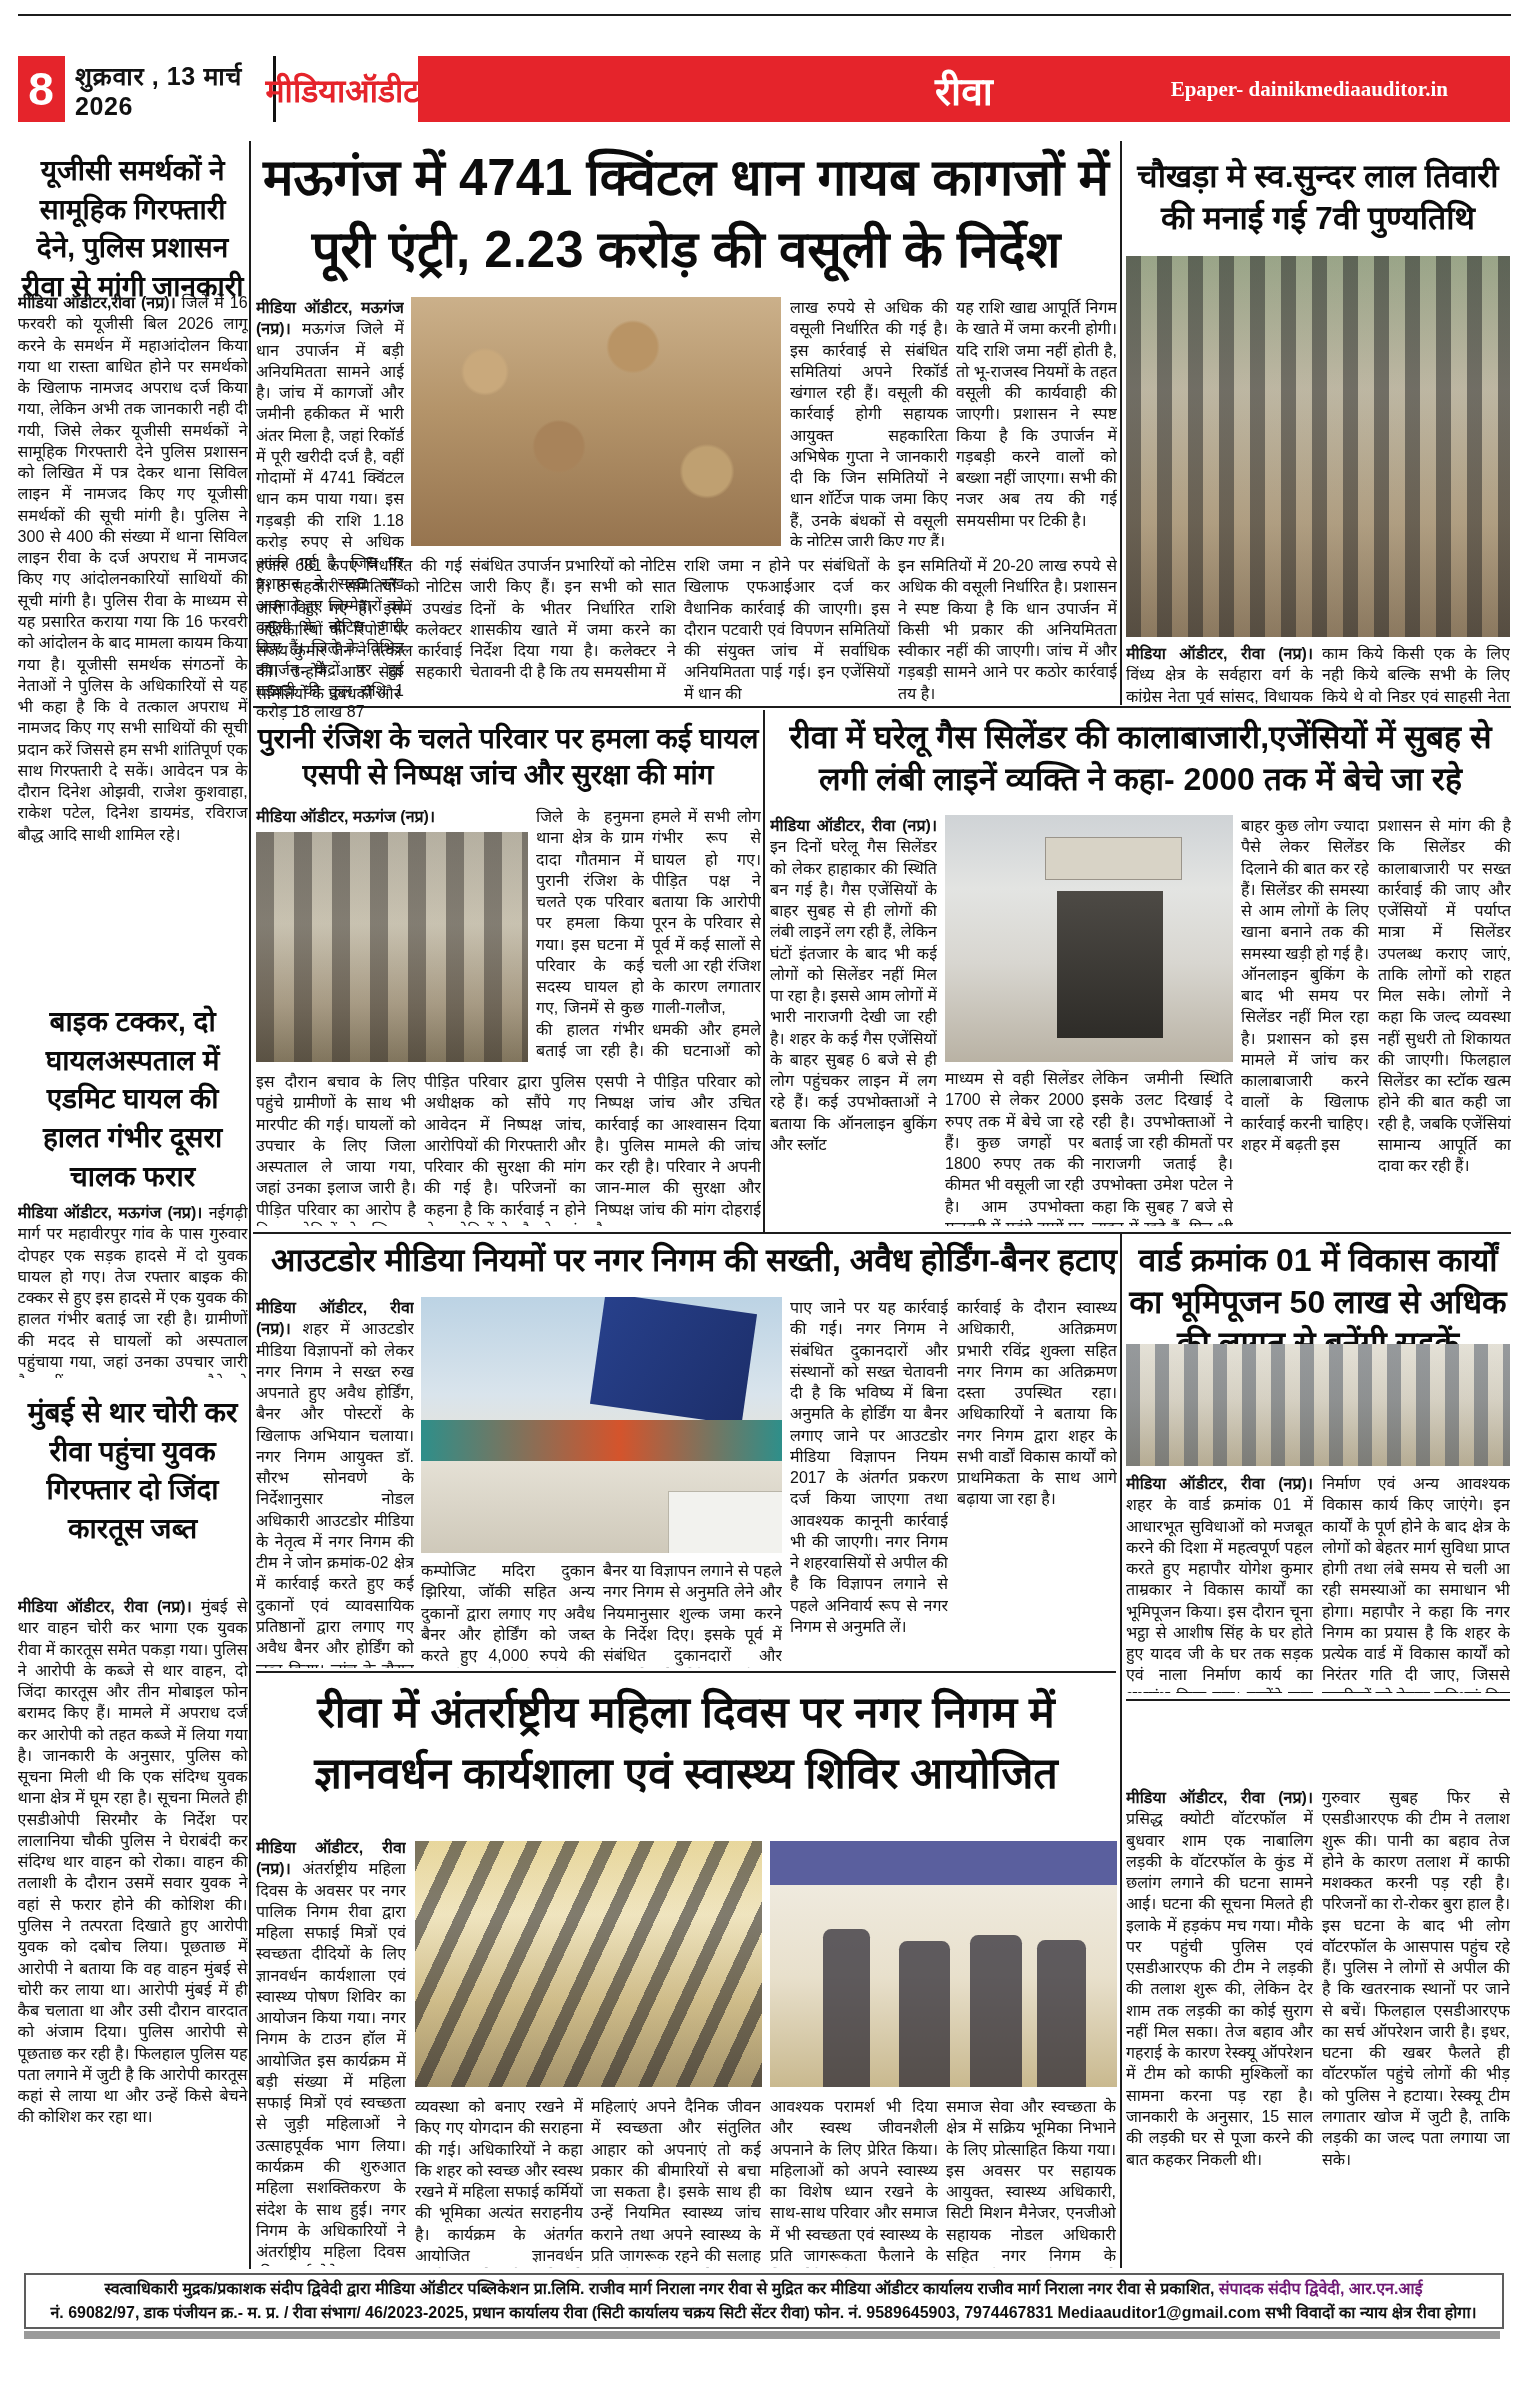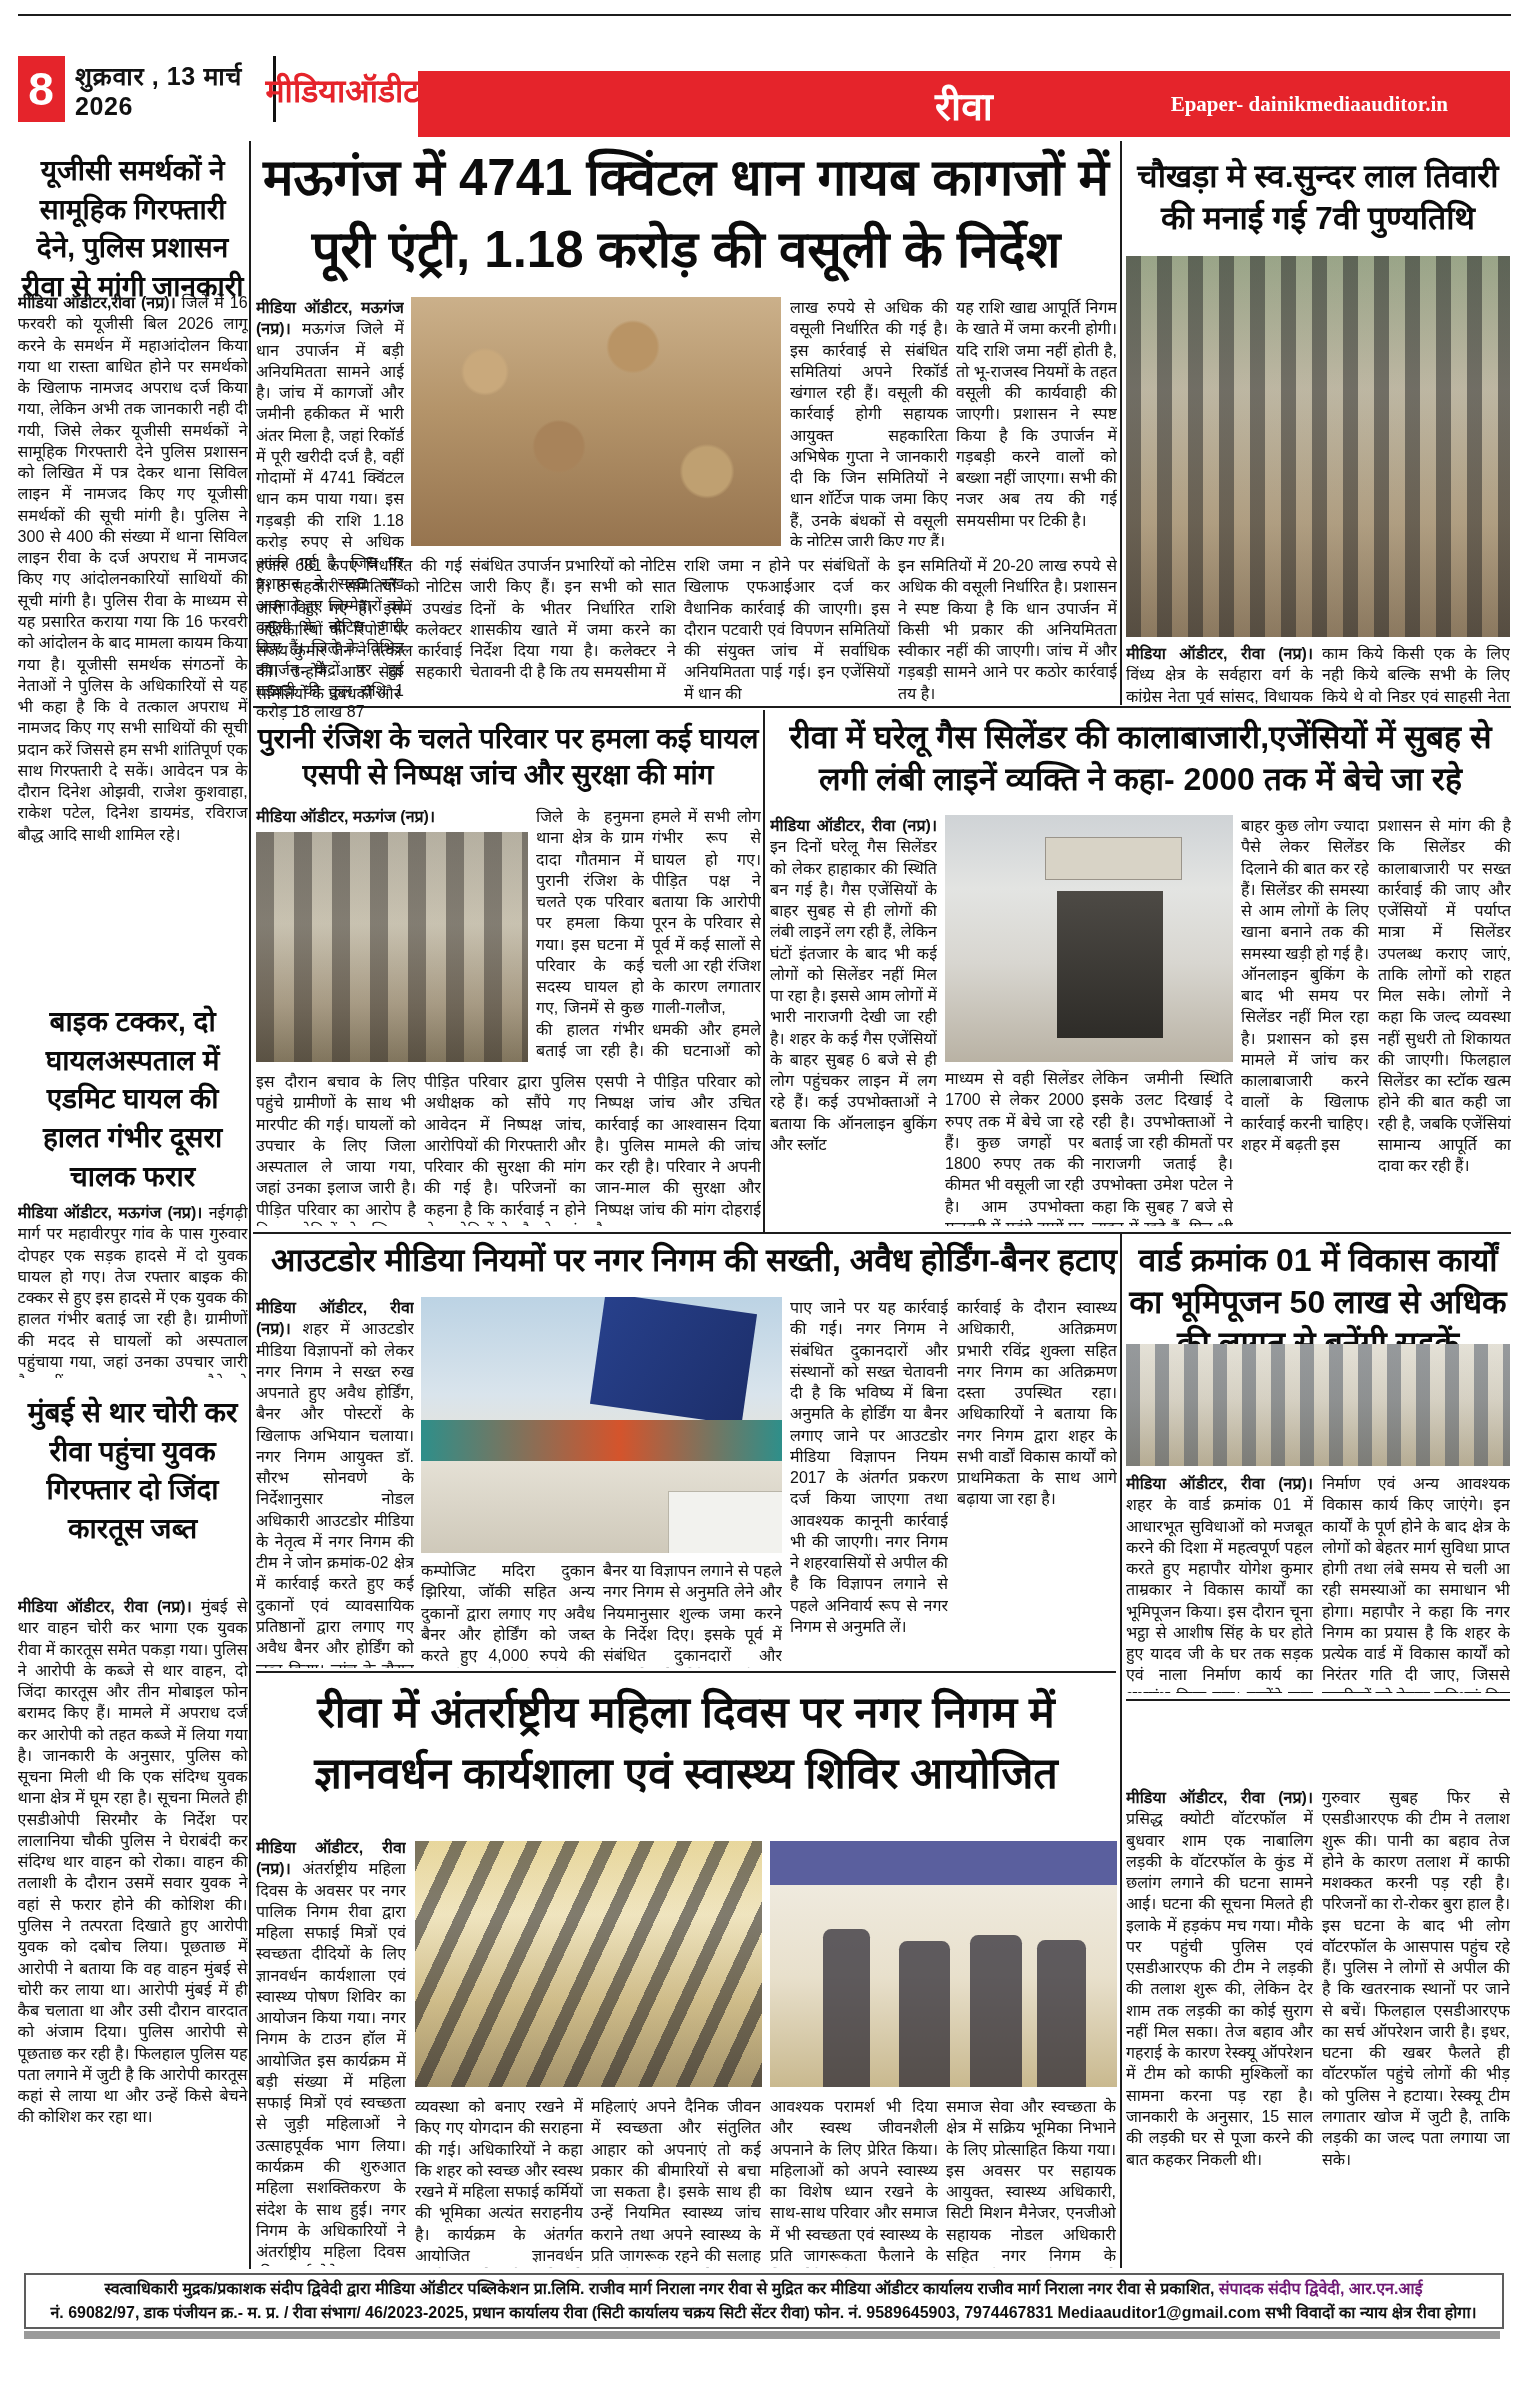--- a/index.html
+++ b/index.html
@@ -68,21 +68,21 @@
 <div class="page">
 
   <div class="abs rule-h" style="left:17.6px;top:14px;width:1493px;height:2.4px;"></div>
 
   <div class="abs red pageno" style="left:17.6px;top:56px;width:47px;height:66px;">
     <span>8</span>
   </div>
   <div class="abs date" style="left:75px;top:56px;width:194px;height:66px;">शुक्रवार , 13 मार्च 2026</div>
   <div class="abs" style="left:273px;top:56px;width:2.9px;height:66px;background:#111;"></div>
   <div class="abs masthead" style="left:279px;top:56px;width:140px;height:66px;">मीडियाऑडीटर</div>
-  <div class="abs red band" style="left:418px;top:71px;width:1092px;height:66px;">
+  <div class="abs red band" style="left:418px;top:56px;width:1092px;height:66px;">
     <span class="band-city">रीवा</span>
     <span class="band-epaper">Epaper- dainikmediaauditor.in</span>
   </div>
 
   <div class="abs rule-v" style="left:249px;top:141px;height:2128px;"></div>
   <div class="abs rule-v" style="left:1120px;top:141px;height:564px;"></div>
   <div class="abs rule-v" style="left:763px;top:710px;height:522px;"></div>
   <div class="abs rule-v" style="left:1120px;top:1234px;height:1034px;"></div>
   <div class="abs rule-h" style="left:253px;top:706px;width:1258px;"></div>
   <div class="abs rule-h" style="left:253px;top:1232px;width:1258px;"></div>
@@ -100,21 +100,21 @@
     <b class="byline">मीडिया ऑडीटर, मऊगंज (नप्र)।</b>
     <span>नईगढ़ी मार्ग पर महावीरपुर गांव के पास गुरुवार दोपहर एक सड़क हादसे में दो युवक घायल हो गए। तेज रफ्तार बाइक की टक्कर से हुए इस हादसे में एक युवक की हालत गंभीर बताई जा रही है। ग्रामीणों की मदद से घायलों को अस्पताल पहुंचाया गया, जहां उनका उपचार जारी है। वहीं दूसरा बाइक चालक मौके से फरार हो गया। जानकारी के अनुसार, चरैया निवासी रामजतन सोंधिया (30) और सुकली निवासी है ।</span>
   </p>
 
   <div class="abs hl hl-side" style="left:17.6px;top:1394px;width:230px;height:194px;">मुंबई से थार चोरी कर रीवा पहुंचा युवक गिरफ्तार दो जिंदा कारतूस जब्त</div>
   <p class="abs col" style="left:17.6px;top:1596px;width:230px;height:670px;">
     <b class="byline">मीडिया ऑडीटर, रीवा (नप्र)।</b>
     <span>मुंबई से थार वाहन चोरी कर भागा एक युवक रीवा में कारतूस समेत पकड़ा गया। पुलिस ने आरोपी के कब्जे से थार वाहन, दो जिंदा कारतूस और तीन मोबाइल फोन बरामद किए हैं। मामले में अपराध दर्ज कर आरोपी को तहत कब्जे में लिया गया है। जानकारी के अनुसार, पुलिस को सूचना मिली थी कि एक संदिग्ध युवक थाना क्षेत्र में घूम रहा है। सूचना मिलते ही एसडीओपी सिरमौर के निर्देश पर लालानिया चौकी पुलिस ने घेराबंदी कर संदिग्ध थार वाहन को रोका। वाहन की तलाशी के दौरान उसमें सवार युवक ने वहां से फरार होने की कोशिश की। पुलिस ने तत्परता दिखाते हुए आरोपी युवक को दबोच लिया। पूछताछ में आरोपी ने बताया कि वह वाहन मुंबई से चोरी कर लाया था। आरोपी मुंबई में ही कैब चलाता था और उसी दौरान वारदात को अंजाम दिया। पुलिस आरोपी से पूछताछ कर रही है। फिलहाल पुलिस यह पता लगाने में जुटी है कि आरोपी कारतूस कहां से लाया था और उन्हें किसे बेचने की कोशिश कर रहा था।</span>
   </p>
 
-  <div class="abs hl hl-lead" style="left:256px;top:142px;width:860px;height:148px;">मऊगंज में 4741 क्विंटल धान गायब कागजों में पूरी एंट्री, 1.18 करोड़ की वसूली के निर्देश</div>
+  <div class="abs hl hl-lead" style="left:256px;top:142px;width:860px;height:148px;">मऊगंज में 4741 क्विंटल धान गायब कागजों में पूरी एंट्री, 2.23 करोड़ की वसूली के निर्देश</div>
   <p class="abs col" style="left:256px;top:297px;width:148px;height:427px;">
     <b class="byline">मीडिया ऑडीटर, मऊगंज (नप्र)।</b>
     <span>मऊगंज जिले में धान उपार्जन में बड़ी अनियमितता सामने आई है। जांच में कागजों और जमीनी हकीकत में भारी अंतर मिला है, जहां रिकॉर्ड में पूरी खरीदी दर्ज है, वहीं गोदामों में 4741 क्विंटल धान कम पाया गया। इस गड़बड़ी की राशि 1.18 करोड़ रुपए से अधिक आंकी गई है, जिस पर प्रशासन ने सख्त रुख अपनाते हुए जिम्मेदारों को वसूली के नोटिस जारी किए हैं। जिले के विभिन्न उपार्जन केंद्रों पर हुई गड़बड़ी की कुल राशि 1 करोड़ 18 लाख 87</span>
   </p>
   <div class="abs photo ph-paddy" style="left:411px;top:297px;width:370px;height:249px;"></div>
   <p class="abs col" style="left:956px;top:297px;width:161px;height:249px;">यह राशि खाद्य आपूर्ति निगम के खाते में जमा करनी होगी। यदि राशि जमा नहीं होती है, तो भू-राजस्व नियमों के तहत वसूली की कार्यवाही की जाएगी। प्रशासन ने स्पष्ट किया है कि उपार्जन में गड़बड़ी करने वालों को बख्शा नहीं जाएगा। सभी की नजर अब तय की गई समयसीमा पर टिकी है।</p>
   <p class="abs col" style="left:790px;top:297px;width:158px;height:249px;">लाख रुपये से अधिक की वसूली निर्धारित की गई है। इस कार्रवाई से संबंधित समितियां अपने रिकॉर्ड खंगाल रही हैं। वसूली की कार्रवाई होगी सहायक आयुक्त सहकारिता अभिषेक गुप्ता ने जानकारी दी कि जिन समितियों ने धान शॉर्टेज पाक जमा किए हैं, उनके बंधकों से वसूली के नोटिस जारी किए गए हैं।</p>
   <p class="abs col" style="left:256px;top:555px;width:206px;height:170px;">हजार 681 रुपए निर्धारित की गई है। 8 सहकारी समितियों को नोटिस जारी किए गए हैं। इसमें उपखंड अधिकारियों की रिपोर्ट पर कलेक्टर संजय कुमार जैन ने तत्काल कार्रवाई की। उन्होंने आठ सेवा सहकारी समितियों के प्रबंधकों और</p>
   <p class="abs col" style="left:470px;top:555px;width:206px;height:170px;">संबंधित उपार्जन प्रभारियों को नोटिस जारी किए हैं। इन सभी को सात दिनों के भीतर निर्धारित राशि शासकीय खाते में जमा करने का निर्देश दिया गया है। कलेक्टर ने चेतावनी दी है कि तय समयसीमा में</p>
   <p class="abs col" style="left:684px;top:555px;width:206px;height:170px;">राशि जमा न होने पर संबंधितों के खिलाफ एफआईआर दर्ज कर वैधानिक कार्रवाई की जाएगी। इस दौरान पटवारी एवं विपणन समितियों की संयुक्त जांच में सर्वाधिक अनियमितता पाई गई। इन एजेंसियों में धान की</p>

